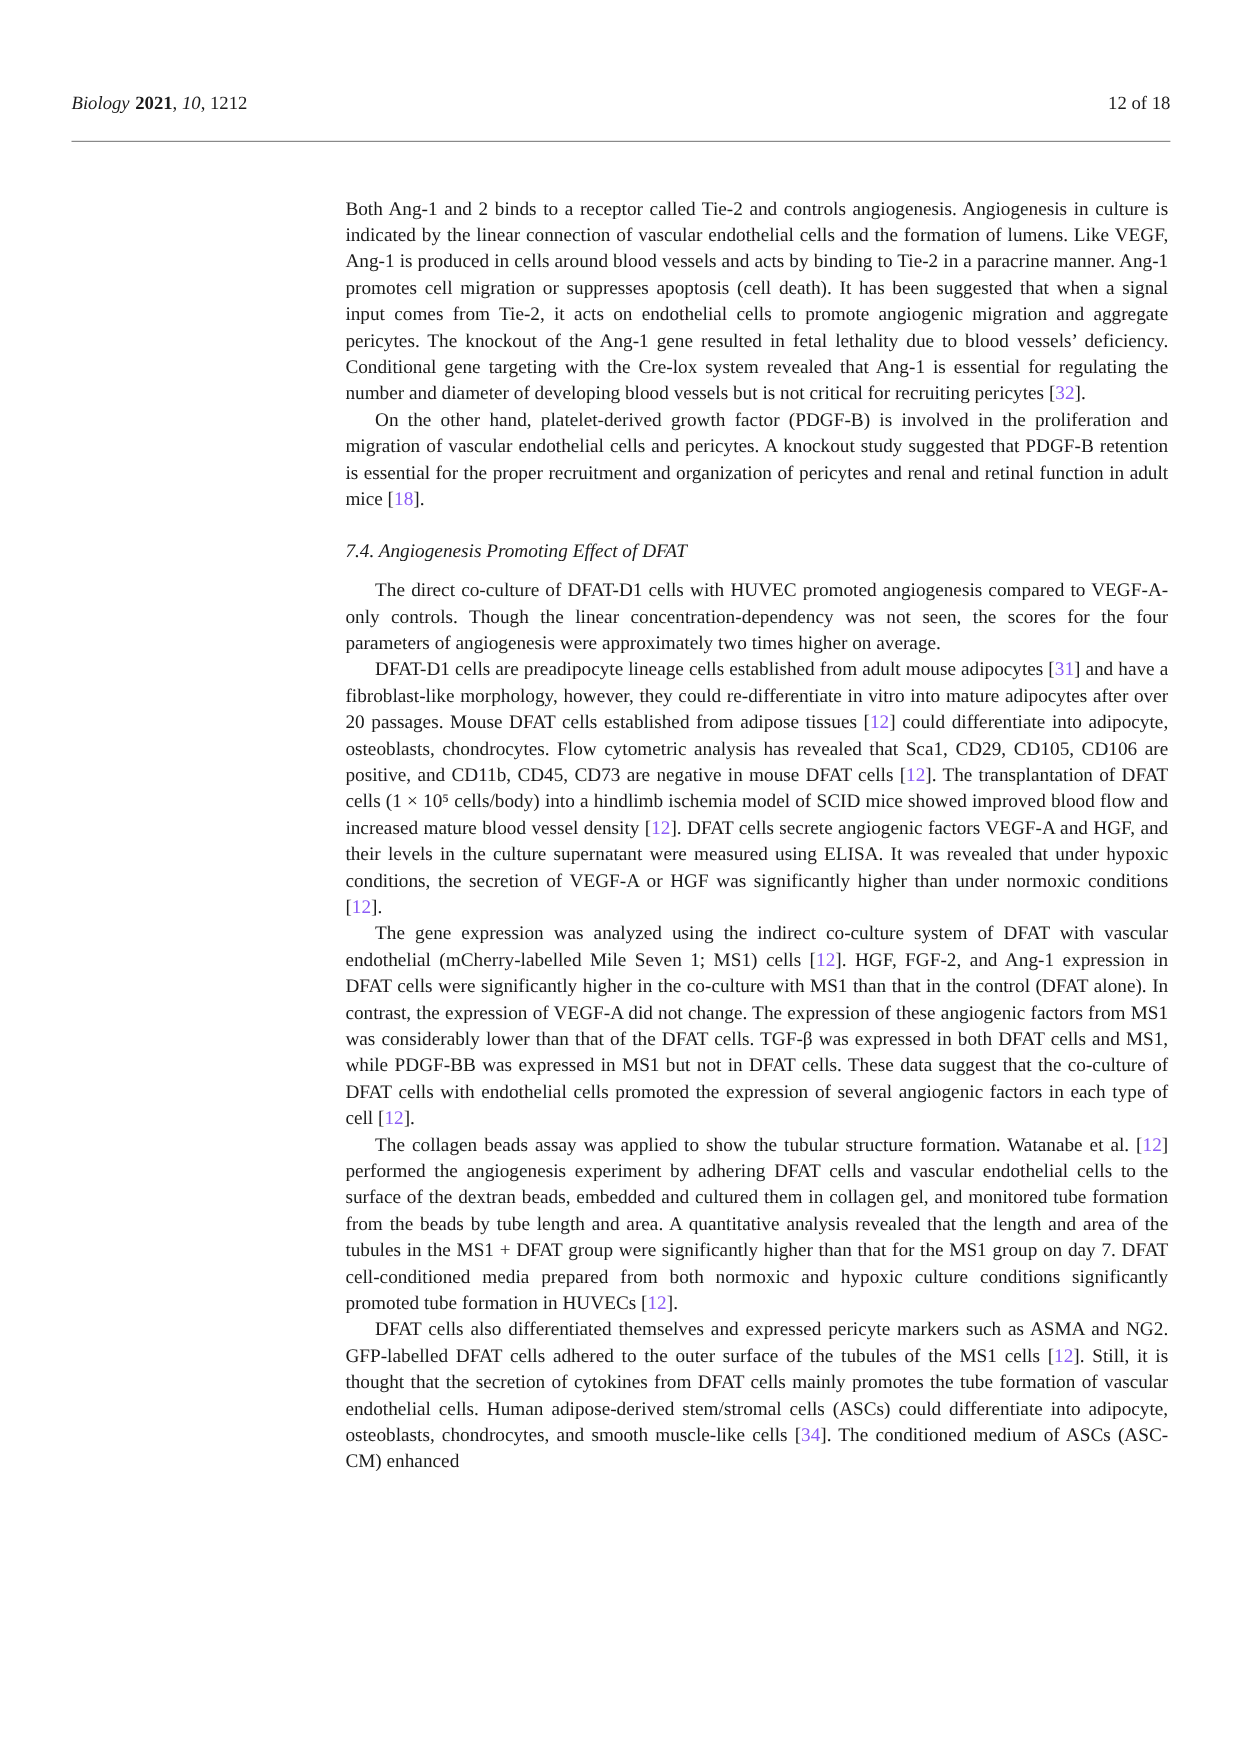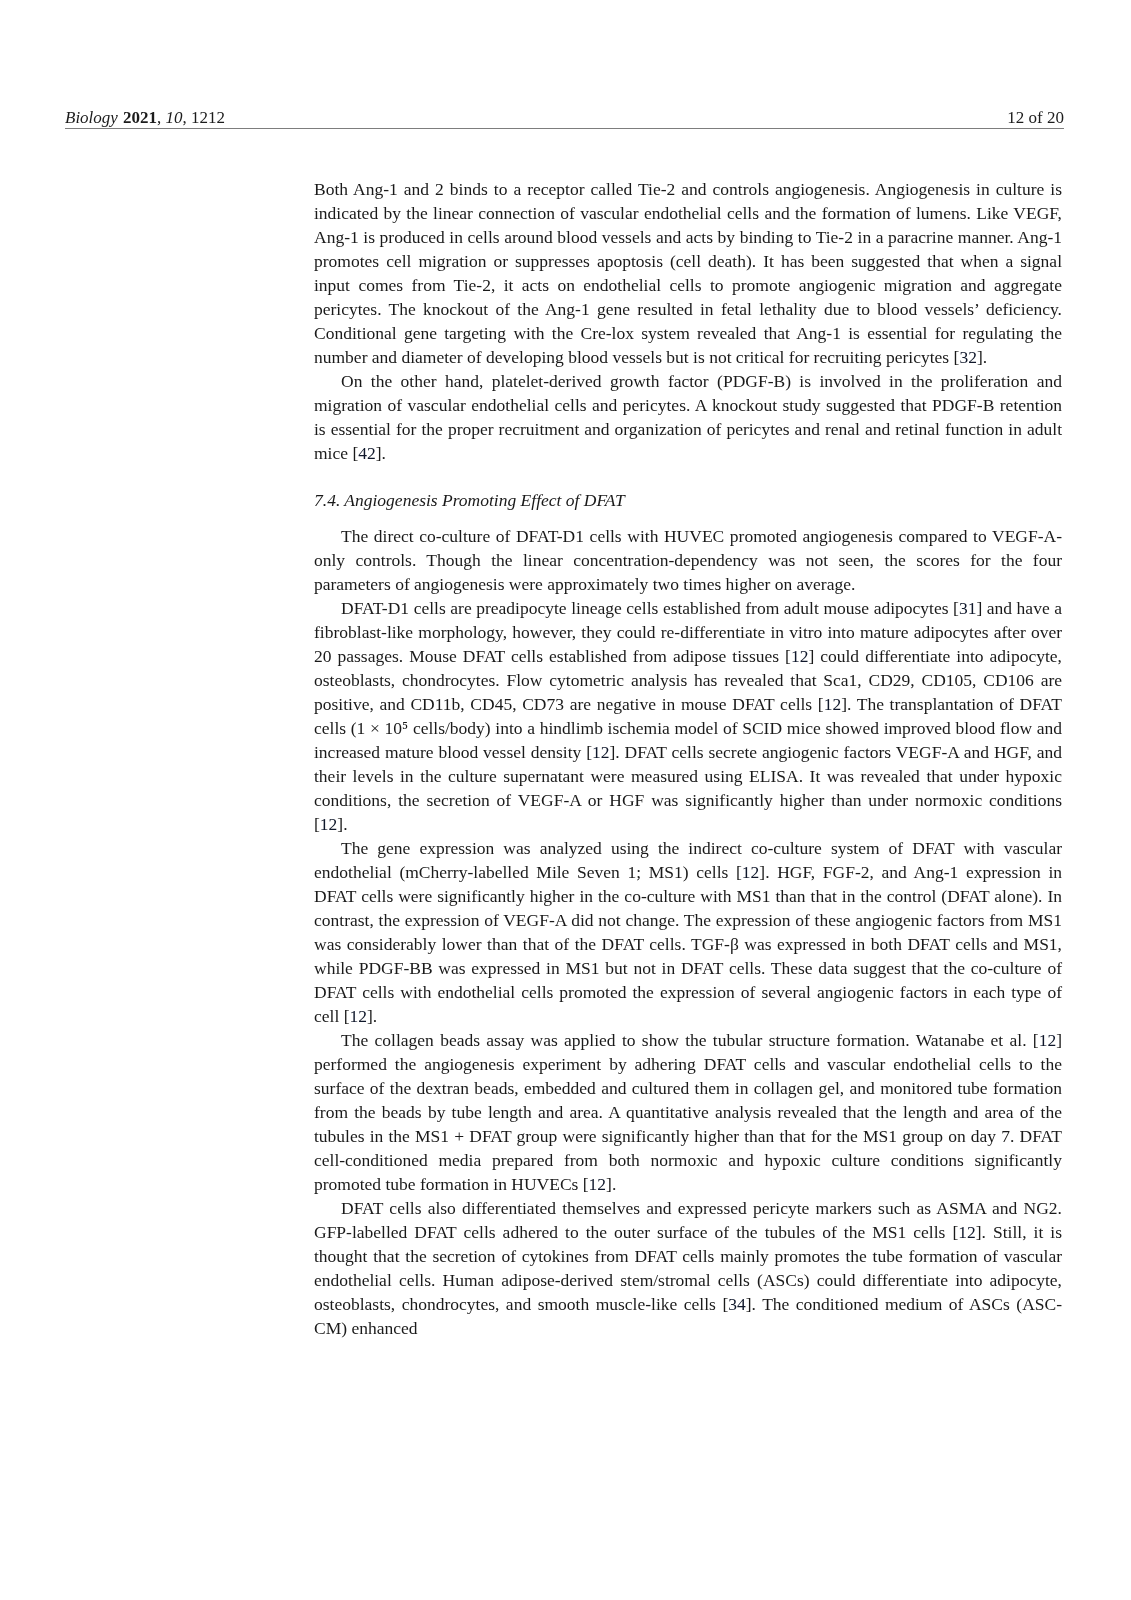--- a/index.html
+++ b/index.html
@@ -14,21 +14,21 @@
     background: #ffffff;
     font-family: "Liberation Serif", "DejaVu Serif", serif;
     color: #1a1a1a;
     overflow: hidden;
   }
   
   .header {
     position: absolute;
     left: 65px;
     right: 67px;
-    top: 108px;
+    top: 84px;
     font-size: 17px;
     display: flex;
     justify-content: space-between;
     align-items: baseline;
     color: #1c1c1c;
   }
   .header .italic { font-style: italic; }
   .header .bold   { font-weight: bold; margin-left: 5px; }
   .header-rule {
     position: absolute;
@@ -53,42 +53,42 @@
   }
   .content p.indent { text-indent: 27px; }
   .section-heading {
     font-size: 17.5px;
     font-weight: normal;
     font-style: italic;
     margin: 23px 0 12px 0;
     text-align: left;
   }
   a.cite {
-    color: #0f172a;
+    color: #8b5cf6;
     text-decoration: none;
     cursor: pointer;
   }
 </style>
 </head>
 <body>
 
 <div class="page">
 
   <div class="header">
     <div>
       <span class="italic">Biology</span><span class="bold">2021</span><span>, </span><span class="italic">10</span><span>, </span><span>1212</span>
     </div>
-    <div>12 of 20</div>
+    <div>12 of 18</div>
   </div>
 
   <div class="header-rule"></div>
 
   <div class="content">
       <p class="">Both Ang-1 and 2 binds to a receptor called Tie-2 and controls angiogenesis. Angiogenesis in culture is indicated by the linear connection of vascular endothelial cells and the formation of lumens. Like VEGF, Ang-1 is produced in cells around blood vessels and acts by binding to Tie-2 in a paracrine manner. Ang-1 promotes cell migration or suppresses apoptosis (cell death). It has been suggested that when a signal input comes from Tie-2, it acts on endothelial cells to promote angiogenic migration and aggregate pericytes. The knockout of the Ang-1 gene resulted in fetal lethality due to blood vessels’ deficiency. Conditional gene targeting with the Cre-lox system revealed that Ang-1 is essential for regulating the number and diameter of developing blood vessels but is not critical for recruiting pericytes [<a class="cite">32</a>].</p>
-      <p class="indent">On the other hand, platelet-derived growth factor (PDGF-B) is involved in the proliferation and migration of vascular endothelial cells and pericytes. A knockout study suggested that PDGF-B retention is essential for the proper recruitment and organization of pericytes and renal and retinal function in adult mice [<a class="cite">42</a>].</p>
+      <p class="indent">On the other hand, platelet-derived growth factor (PDGF-B) is involved in the proliferation and migration of vascular endothelial cells and pericytes. A knockout study suggested that PDGF-B retention is essential for the proper recruitment and organization of pericytes and renal and retinal function in adult mice [<a class="cite">18</a>].</p>
       <h2 class="section-heading">7.4. Angiogenesis Promoting Effect of DFAT</h2>
       <p class="indent">The direct co-culture of DFAT-D1 cells with HUVEC promoted angiogenesis compared to VEGF-A-only controls. Though the linear concentration-dependency was not seen, the scores for the four parameters of angiogenesis were approximately two times higher on average.</p>
       <p class="indent">DFAT-D1 cells are preadipocyte lineage cells established from adult mouse adipocytes [<a class="cite">31</a>] and have a fibroblast-like morphology, however, they could re-differentiate in vitro into mature adipocytes after over 20 passages. Mouse DFAT cells established from adipose tissues [<a class="cite">12</a>] could differentiate into adipocyte, osteoblasts, chondrocytes. Flow cytometric analysis has revealed that Sca1, CD29, CD105, CD106 are positive, and CD11b, CD45, CD73 are negative in mouse DFAT cells [<a class="cite">12</a>]. The transplantation of DFAT cells (1 × 10⁵ cells/body) into a hindlimb ischemia model of SCID mice showed improved blood flow and increased mature blood vessel density [<a class="cite">12</a>]. DFAT cells secrete angiogenic factors VEGF-A and HGF, and their levels in the culture supernatant were measured using ELISA. It was revealed that under hypoxic conditions, the secretion of VEGF-A or HGF was significantly higher than under normoxic conditions [<a class="cite">12</a>].</p>
       <p class="indent">The gene expression was analyzed using the indirect co-culture system of DFAT with vascular endothelial (mCherry-labelled Mile Seven 1; MS1) cells [<a class="cite">12</a>]. HGF, FGF-2, and Ang-1 expression in DFAT cells were significantly higher in the co-culture with MS1 than that in the control (DFAT alone). In contrast, the expression of VEGF-A did not change. The expression of these angiogenic factors from MS1 was considerably lower than that of the DFAT cells. TGF-β was expressed in both DFAT cells and MS1, while PDGF-BB was expressed in MS1 but not in DFAT cells. These data suggest that the co-culture of DFAT cells with endothelial cells promoted the expression of several angiogenic factors in each type of cell [<a class="cite">12</a>].</p>
       <p class="indent">The collagen beads assay was applied to show the tubular structure formation. Watanabe et al. [<a class="cite">12</a>] performed the angiogenesis experiment by adhering DFAT cells and vascular endothelial cells to the surface of the dextran beads, embedded and cultured them in collagen gel, and monitored tube formation from the beads by tube length and area. A quantitative analysis revealed that the length and area of the tubules in the MS1 + DFAT group were significantly higher than that for the MS1 group on day 7. DFAT cell-conditioned media prepared from both normoxic and hypoxic culture conditions significantly promoted tube formation in HUVECs [<a class="cite">12</a>].</p>
       <p class="indent">DFAT cells also differentiated themselves and expressed pericyte markers such as ASMA and NG2. GFP-labelled DFAT cells adhered to the outer surface of the tubules of the MS1 cells [<a class="cite">12</a>]. Still, it is thought that the secretion of cytokines from DFAT cells mainly promotes the tube formation of vascular endothelial cells. Human adipose-derived stem/stromal cells (ASCs) could differentiate into adipocyte, osteoblasts, chondrocytes, and smooth muscle-like cells [<a class="cite">34</a>]. The conditioned medium of ASCs (ASC-CM) enhanced</p>
     </div>
 
 </div>
 

